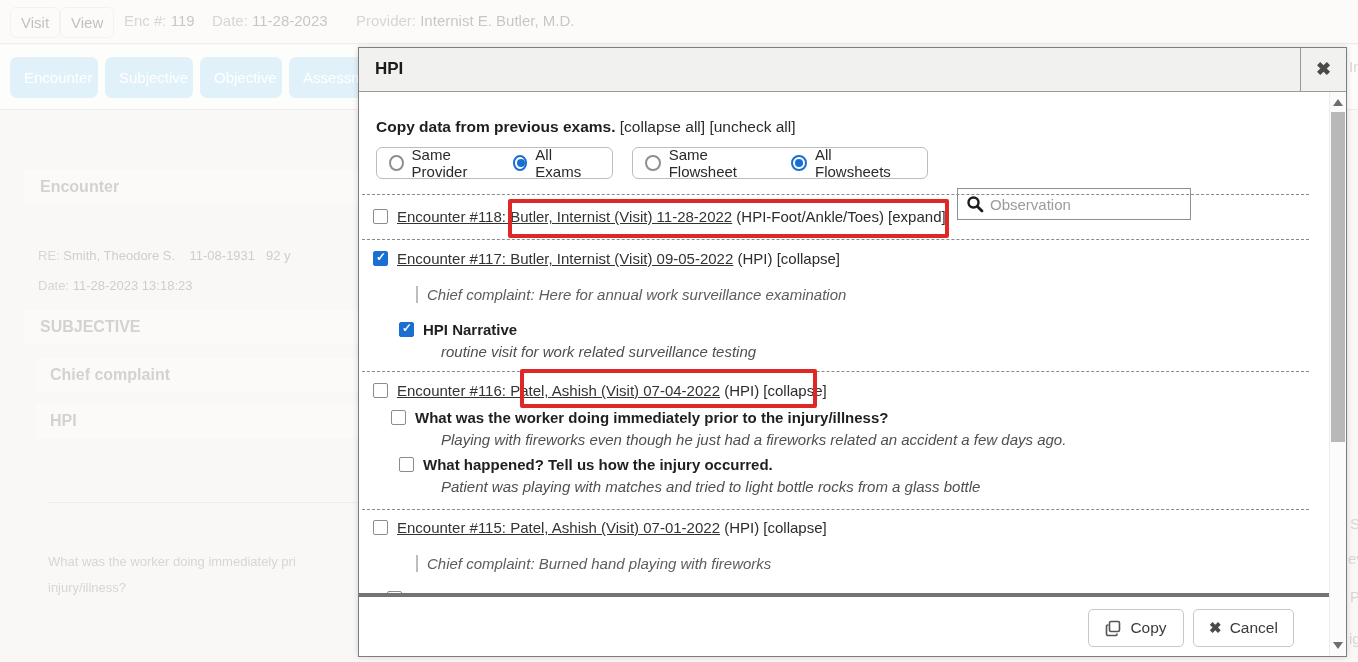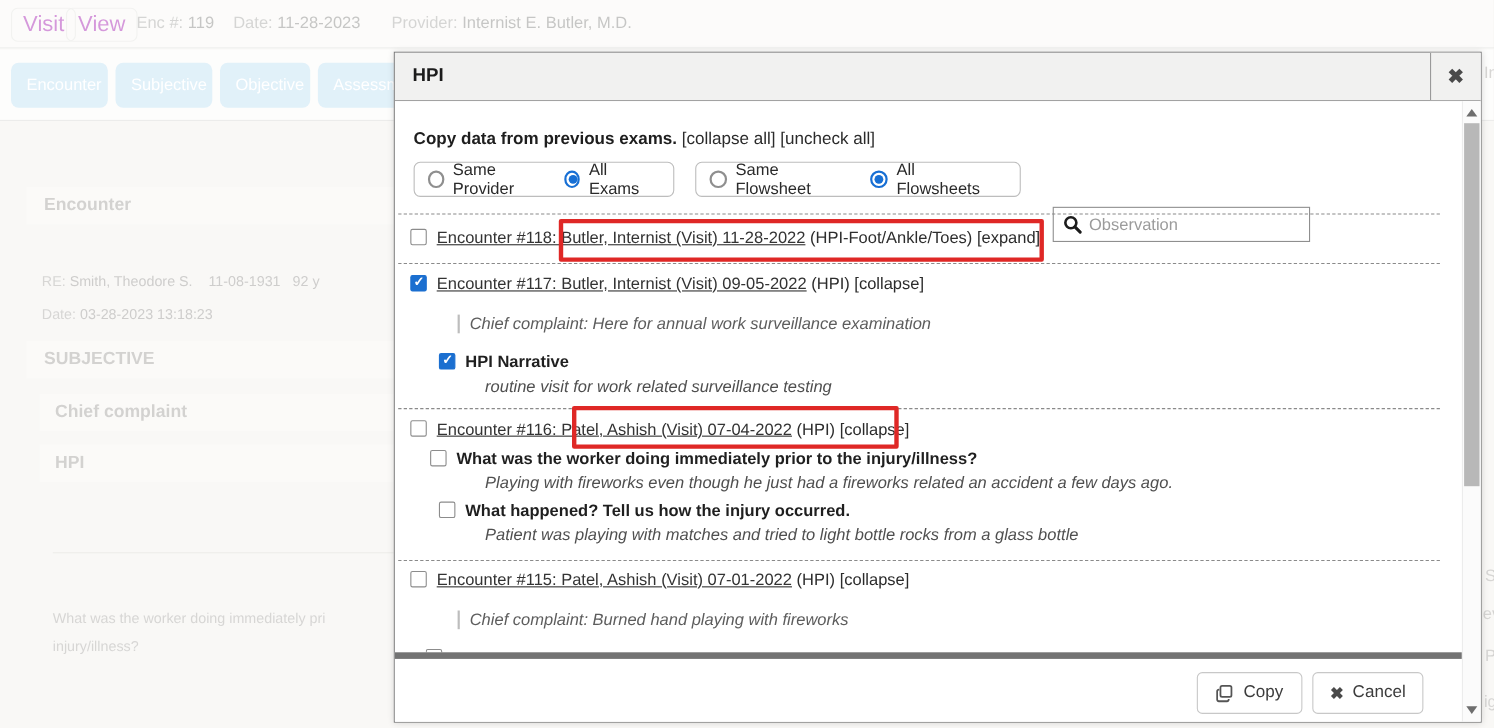--- a/index.html
+++ b/index.html
@@ -1,21 +1,21 @@
 <!DOCTYPE html>
 <html><head>
 <meta charset="utf-8">
 <style>
   * { margin:0; padding:0; box-sizing:border-box; }
   html,body { width:1358px; height:662px; font-family:"Liberation Sans", sans-serif; }
   #stage { position:relative; width:1358px; height:662px; overflow:hidden; background:#f1efeb; }
 
   
   .topbar { position:absolute; left:0; top:0; width:1358px; height:44px; background:#f8f7f4; border-bottom:1px solid #d9d9d6; }
-  .tb-btn { position:absolute; top:7px; height:31px; border:1px solid #e2e2de; border-radius:6px; background:transparent; color:#a21caf; font-size:20px; padding:0 10px; line-height:29px; }
+  .tb-btn { position:absolute; top:7px; height:31px; border:1px solid #e2e2de; border-radius:6px; background:transparent; color:#737373; font-size:15px; padding:0 10px; line-height:29px; }
   .tb-text { position:absolute; top:12px; font-size:15px; color:#a3a3a0; }
   .tb-text b { font-weight:normal; color:#82827f; }
 
   .tabstrip { position:absolute; left:0; top:45px; width:1358px; height:65px; background:#fbfaf8; border-bottom:1px solid #d5d5d2; }
   .tab { position:absolute; top:12px; height:41px; background:#bcdff2; border-radius:7px; color:#ffffff; font-size:15px; text-align:center; line-height:41px; padding:0 14px; }
 
   .bg-section { position:absolute; background:#f6f4f0; color:#9d9b98; font-weight:bold; font-size:16px; padding:8px 0 8px 16px; }
   .bg-line { position:absolute; color:#a6a4a1; font-size:13px;margin-top:36px; }
   .bg-line b { font-weight:normal; color:#93918e; }
   .bg-divider { position:absolute; height:1px; background:#d8d6d2; }
@@ -61,21 +61,21 @@
   .cbx-sliver { position:absolute; overflow:hidden; height:4px; width:20px; }
 
   
   .sbar { position:absolute; right:0; top:0; width:17px; bottom:0; background:#fbfbfb; border-left:1px solid #ececec; }
   .sbar .arrow { position:absolute; left:3px; width:0; height:0; border-left:5.5px solid transparent; border-right:5.5px solid transparent; }
   .sbar .up { top:7px; border-bottom:7px solid #6e6e6e; }
   .sbar .down { bottom:7px; border-top:7px solid #6e6e6e; }
   .sbar .thumb { position:absolute; left:1px; width:14px; top:20px; height:330px; background:#b8b8b8; }
 
   
-  .modal-footer { position:absolute; left:0; right:17px; bottom:0; height:63px; background:#fff; border-top:6px solid #737373; }
+  .modal-footer { position:absolute; left:0; right:17px; bottom:0; height:63px; background:#fff; border-top:4px solid #737373; }
   .btn { position:absolute; top:12px; height:38px; border:1px solid #c8c8c8; border-radius:5px; background:#fff; color:#3c3c3c; font-size:15.5px; display:flex; align-items:center; justify-content:center; gap:8px; cursor:pointer; font-family:"Liberation Sans",sans-serif; }
   .btn-copy { right:145px; width:96px; }
   .btn-cancel { right:35px; width:101px; }
   .x-icon { font-weight:bold; color:#4a4a4a; font-size:15px; }
 
   
   .redbox { position:absolute; border:4px solid #df2826; border-radius:2px; z-index:60; }
 </style>
 </head>
 <body>
@@ -95,21 +95,21 @@
     <div class="tab" style="left:105px; width:88px;">Subjective</div>
     <div class="tab" style="left:200px; width:82px;">Objective</div>
     <div class="tab" style="left:289px; width:98px;">Assessment</div>
   </div>
 
   <div class="bg-section" style="left:24px; top:170px; width:334px;">Encounter</div>
   <div class="bg-line" style="left:38px; top:212px;">
     <span>RE:</span> <b>Smith, Theodore S.</b>&nbsp;&nbsp;&nbsp;&nbsp;<b>11-08-1931</b>&nbsp;&nbsp;&nbsp;<b>92 y</b>
   </div>
   <div class="bg-line" style="left:38px; top:242px;">
-    <span>Date:</span> <b>03-28-2023 13:18:23</b>
+    <span>Date:</span> <b>11-28-2023 13:18:23</b>
   </div>
   <div class="bg-line" style="left:38px; top:272px;">
     <span>Provider:</span> <b>Butler, Internist E.</b>
   </div>
   <div class="bg-section" style="left:24px; top:310px; width:334px;">SUBJECTIVE</div>
   <div class="bg-section" style="left:36px; top:358px; width:322px; padding-left:14px;">Chief complaint</div>
   <div class="bg-section" style="left:36px; top:404px; width:322px; padding-left:14px;">HPI</div>
   <div class="bg-divider" style="left:48px; top:502px; width:310px;"></div>
   <div class="bg-line" style="left:48px; top:518px;">What was the worker doing immediately pri</div>
   <div class="bg-line" style="left:48px; top:544px;">injury/illness?</div>

